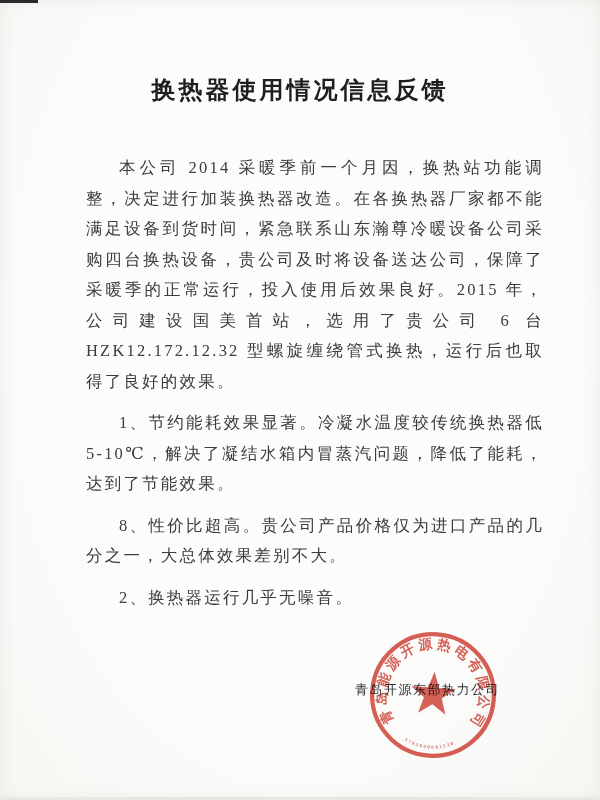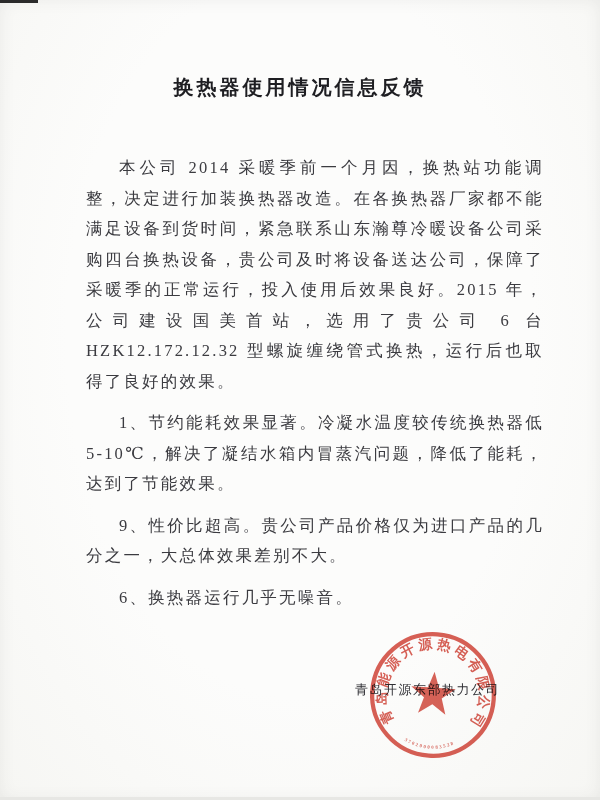--- a/index.html
+++ b/index.html
@@ -26,21 +26,21 @@
     position: absolute; left: 0; bottom: 0;
     width: 100%; height: 3px;
     background: #e7e7e4;
   }
   .doc-title {
     position: absolute;
     top: 74px; left: 0; width: 100%;
     text-align: center;
     font-family: "Liberation Sans", "DejaVu Sans", sans-serif;
     font-weight: bold;
-    font-size: 20px;
+    font-size: 24px;
     letter-spacing: 3px;
     color: #1e1e22;
   }
   .doc-body {
     position: absolute;
     top: 153px; left: 86px; right: 56px;
     color: #3b3b40;
     font-size: 16.5px;
     line-height: 30.5px;
     letter-spacing: 2.2px;
@@ -86,22 +86,22 @@
 <div class="page">
 
   <div class="scan-mark-topleft"></div>
   <div class="scan-strip-bottom"></div>
 
   <h1 class="doc-title">换热器使用情况信息反馈</h1>
 
   <div class="doc-body">
     <p>本公司 2014 采暖季前一个月因，换热站功能调整，决定进行加装换热器改造。在各换热器厂家都不能满足设备到货时间，紧急联系山东瀚尊冷暖设备公司采购四台换热设备，贵公司及时将设备送达公司，保障了采暖季的正常运行，投入使用后效果良好。2015 年，公司建设国美首站，选用了贵公司 6 台 HZK12.172.12.32 型螺旋缠绕管式换热，运行后也取得了良好的效果。</p>
     <p>1、节约能耗效果显著。冷凝水温度较传统换热器低 5-10℃，解决了凝结水箱内冒蒸汽问题，降低了能耗，达到了节能效果。</p>
-    <p>9、性价比超高。贵公司产品价格仅为进口产品的几分之一，大总体效果差别不大。</p>
-    <p>6、换热器运行几乎无噪音。</p>
+    <p>8、性价比超高。贵公司产品价格仅为进口产品的几分之一，大总体效果差别不大。</p>
+    <p>2、换热器运行几乎无噪音。</p>
   </div>
 
   <div class="signature-block">
     <div class="signature-company">青岛开源东部热力公司</div>
   </div>
 
   <div class="stamp">
     <svg viewBox="0 0 140 140" xmlns="http://www.w3.org/2000/svg">
       <g transform="rotate(4 70 70)" fill="none">
         <circle cx="70" cy="70" r="60" stroke="#cf3a2e" stroke-width="4.2" opacity="0.92"></circle>

